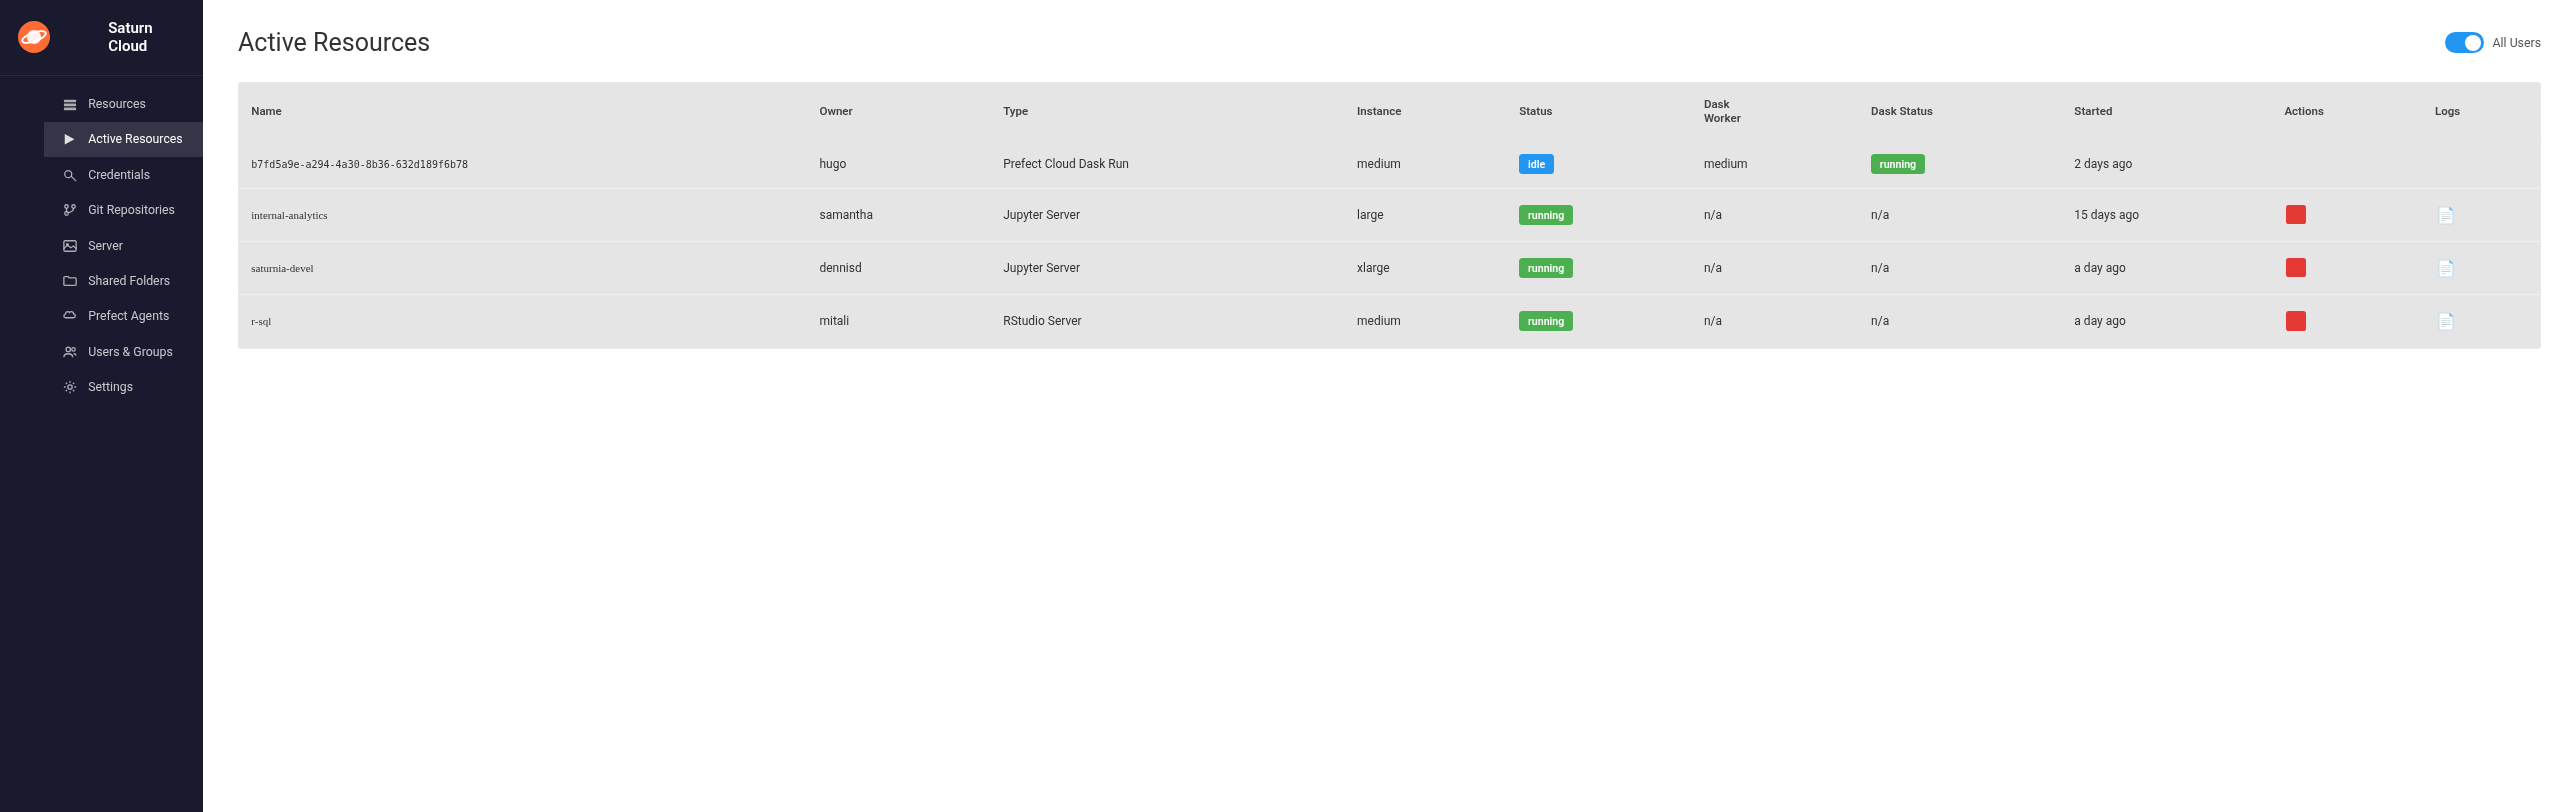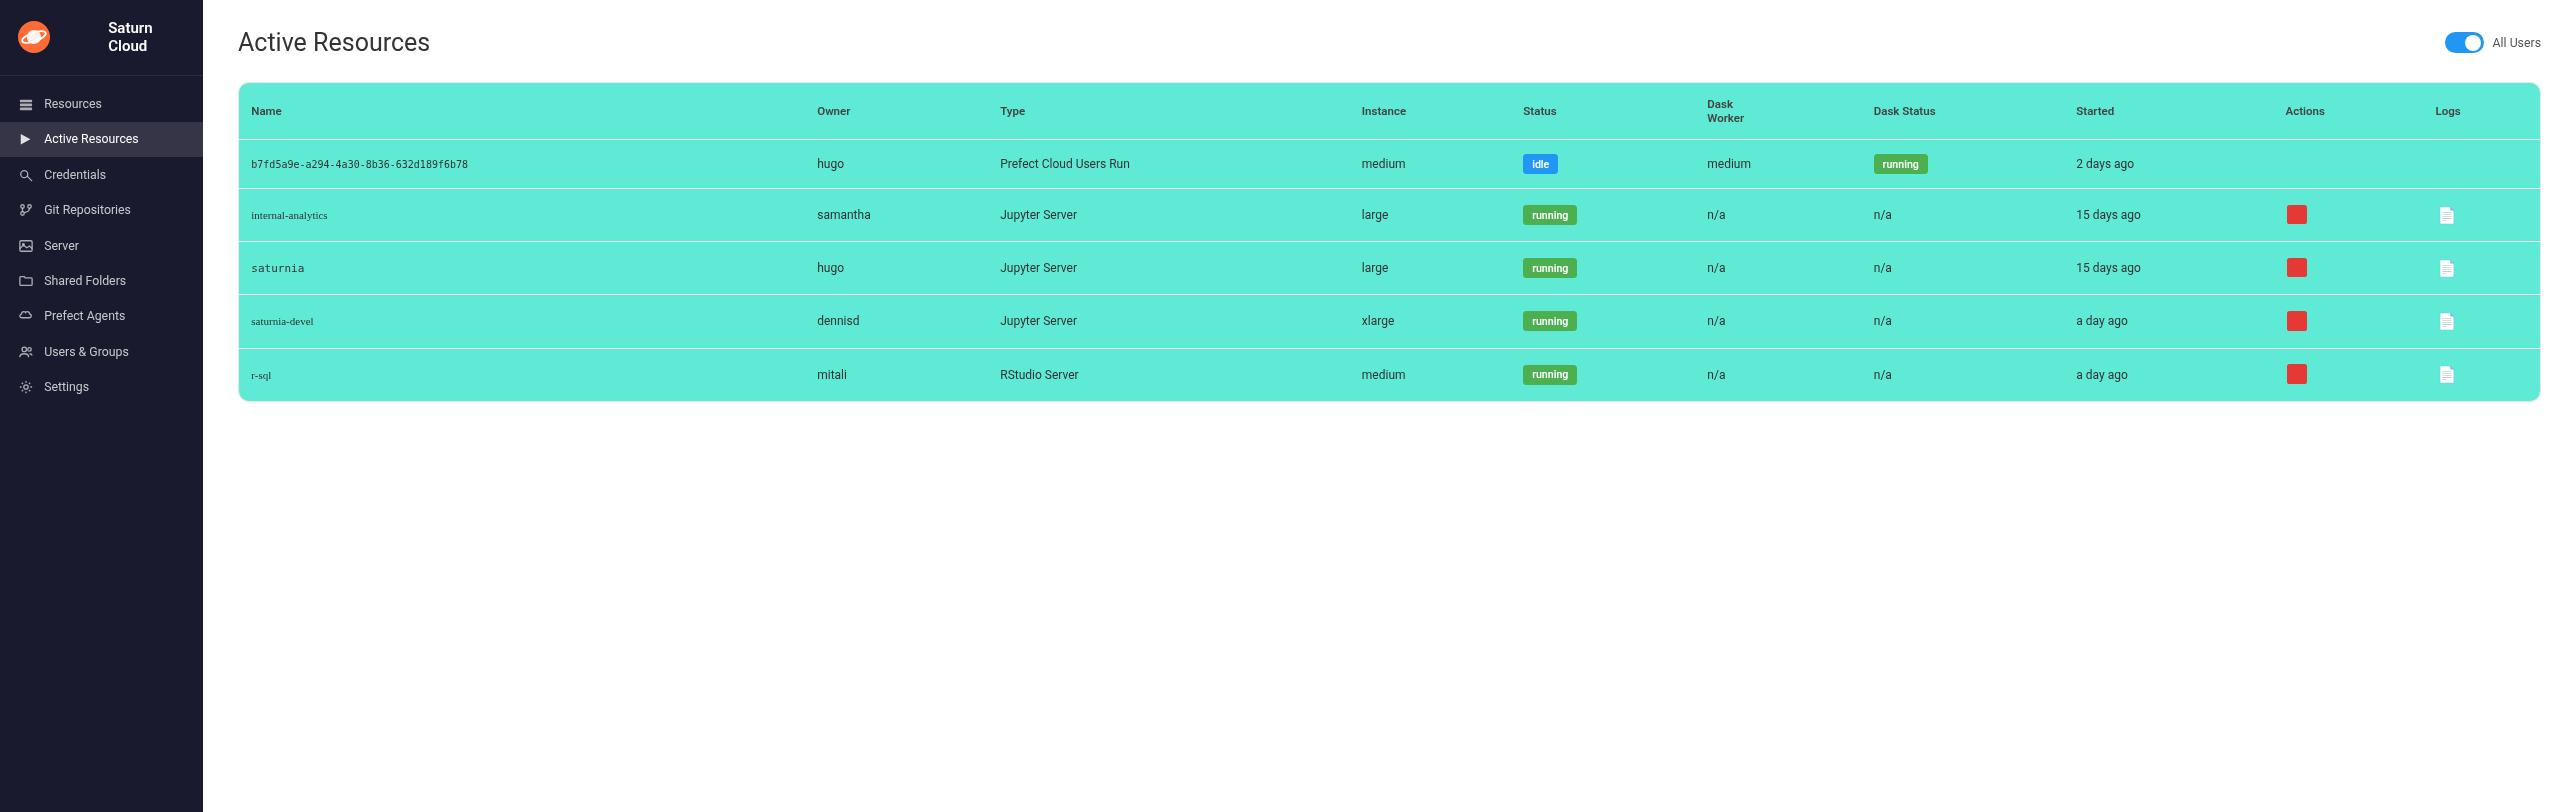--- a/index.html
+++ b/index.html
@@ -31,20 +31,21 @@
     }
     .sidebar-logo-text {
       font-size: 15px;
       font-weight: 600;
       color: #fff;
       margin-left: 48px;
     }
     .sidebar-nav {
       flex: 1;
       padding: 10.6px 0;
+      margin-left: 44px;
     }
     .nav-item {
       display: flex;
       align-items: center;
       gap: 10.6px;
       padding: 9.7px 17.6px;
       cursor: pointer;
       color: rgba(255,255,255,0.75);
       font-size: 12.3px;
       font-weight: 400;
@@ -106,23 +107,23 @@
       background: #fff;
       border-radius: 50%;
       position: absolute;
       top: 2.6px;
       right: 2.6px;
       transition: right 0.2s;
     }
 
     
     .table-container {
-      background: #5eead4;
+      background: #e5e5e5;
       border: 0.9px solid #e8e8e8;
-      border-radius: 11px;
+      border-radius: 3px;
       overflow: hidden;
     }
     table {
       width: 100%;
       border-collapse: collapse;
     }
     thead tr {
       border-bottom: 1.8px solid #e8e8e8;
     }
     th {
@@ -309,21 +310,21 @@
           <th>Dask Status</th>
           <th>Started</th>
           <th>Actions</th>
           <th>Logs</th>
         </tr>
       </thead>
       <tbody id="table-body">
       <tr>
             <td style="font-family: monospace; font-size: 10px;">b7fd5a9e-a294-4a30-8b36-632d189f6b78</td>
             <td>hugo</td>
-            <td>Prefect Cloud Users Run</td>
+            <td>Prefect Cloud Dask Run</td>
             <td>medium</td>
             <td><span class="badge badge-idle">idle</span></td>
             <td>medium</td>
             <td><span class="badge badge-running">running</span></td>
             <td>2 days ago</td>
             <td></td>
             <td></td>
           </tr>
           <tr>
             <td style="font-family: Liberation Serif, serif; font-size: 11px;">internal-analytics</td>
@@ -335,36 +336,20 @@
             <td>n/a</td>
             <td>15 days ago</td>
             <td><span class="action-btn">
                 <span class="stop-icon"></span>
               </span></td>
             <td><span class="action-btn">
                 <span class="log-icon">📄</span>
               </span></td>
           </tr>
           <tr>
-            <td style="font-family: monospace; font-size: 11px;">saturnia</td>
-            <td>hugo</td>
-            <td>Jupyter Server</td>
-            <td>large</td>
-            <td><span class="badge badge-running">running</span></td>
-            <td>n/a</td>
-            <td>n/a</td>
-            <td>15 days ago</td>
-            <td><span class="action-btn">
-                <span class="stop-icon"></span>
-              </span></td>
-            <td><span class="action-btn">
-                <span class="log-icon">📄</span>
-              </span></td>
-          </tr>
-          <tr>
             <td style="font-family: Liberation Serif, serif; font-size: 11px;">saturnia-devel</td>
             <td>dennisd</td>
             <td>Jupyter Server</td>
             <td>xlarge</td>
             <td><span class="badge badge-running">running</span></td>
             <td>n/a</td>
             <td>n/a</td>
             <td>a day ago</td>
             <td><span class="action-btn">
                 <span class="stop-icon"></span>

